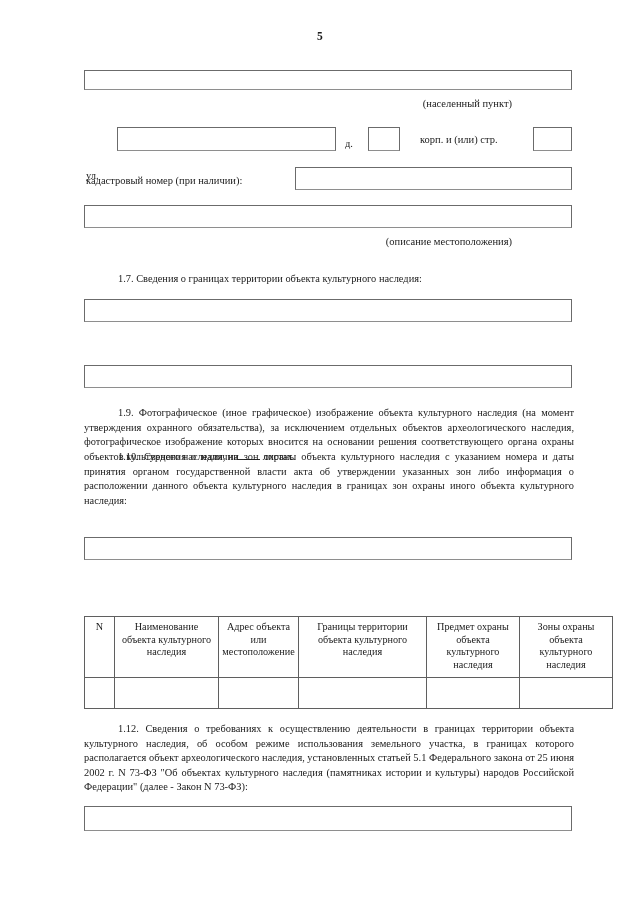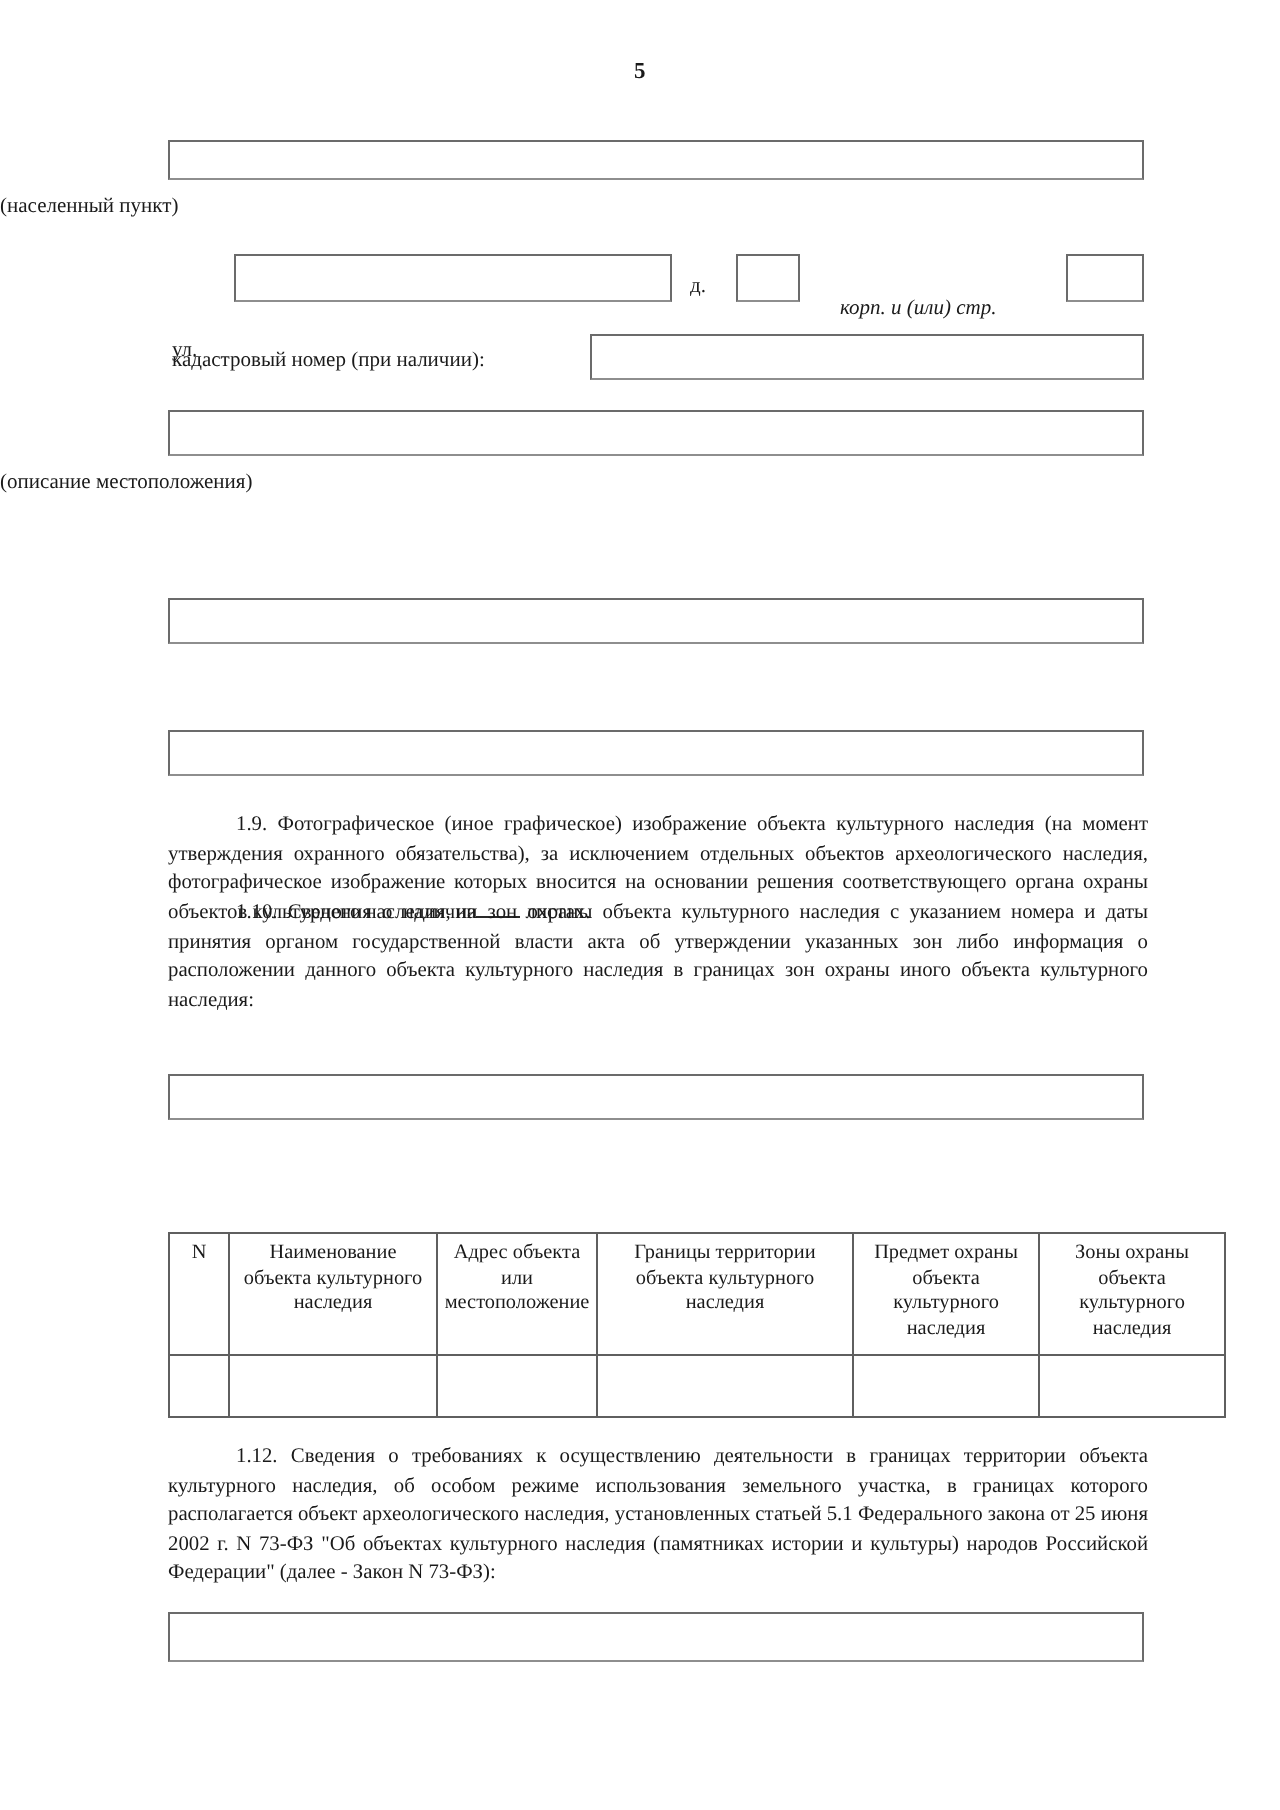--- a/index.html
+++ b/index.html
@@ -46,21 +46,21 @@
   .fillbox.scan-soft {
     border-color: #6b6b6b;
     border-bottom-color: #8e8e8e;
   }
 
   
   .caption {
     position: absolute;
     width: 512px;
     left: 0;
-    text-align: left;
+    text-align: right;
     font-size: 10.5px;
   }
 
   
   .label {
     position: absolute;
     font-size: 10.5px;
     white-space: nowrap;
   }
 
@@ -117,29 +117,30 @@
 
   <div class="fillbox scan-soft" style="left:84px; top:70px; width:488px; height:20px;"></div>
   <div class="caption" style="top:98px;">(населенный пункт)</div>
 
   <div class="label" style="left:86px; top:138px;margin-top:32px;">ул.</div>
   <div class="fillbox scan-soft" style="left:117px; top:127px; width:219px; height:24px;"></div>
 
   <div class="label" style="left:345px; top:138px;">д.</div>
   <div class="fillbox scan-soft" style="left:368px; top:127px; width:32px; height:24px;"></div>
 
-  <div class="label" style="left:420px; top:149px;font-style:italic;">корп. и (или) стр.</div>
+  <div class="label" style="left:420px; top:134px;">корп. и (или) стр.</div>
   <div class="fillbox scan-soft" style="left:533px; top:127px; width:39px; height:24px;"></div>
 
   <div class="label" style="left:86px; top:175px;text-align:center;">кадастровый номер (при наличии):</div>
   <div class="fillbox scan-soft" style="left:295px; top:167px; width:277px; height:23px;"></div>
 
   <div class="fillbox scan-soft" style="left:84px; top:205px; width:488px; height:23px;"></div>
   <div class="caption" style="top:236px;">(описание местоположения)</div>
 
+  <div class="heading" style="left:84px; top:272px; width:490px;">1.7. Сведения о границах территории объекта культурного наследия:</div>
   <div class="fillbox scan-soft" style="left:84px; top:299px; width:488px; height:23px;"></div>
 
   <div class="fillbox scan-soft" style="left:84px; top:365px; width:488px; height:23px;"></div>
 
   <div class="para" style="left:84px; top:406px; width:490px;"><span>1.9. Фотографическое (иное графическое) изображение объекта культурного наследия (на момент утверждения охранного обязательства), за исключением отдельных объектов археологического наследия, фотографическое изображение которых вносится на основании решения соответствующего органа охраны объектов культурного наследия, на</span><span class="u-blank"></span> <span>листах.</span></div>
 
   <div class="para" style="left:84px; top:450px; width:490px;">1.10. Сведения о наличии зон охраны объекта культурного наследия с указанием номера и даты принятия органом государственной власти акта об утверждении указанных зон либо информация о расположении данного объекта культурного наследия в границах зон охраны иного объекта культурного наследия:</div>
   <div class="fillbox scan-soft" style="left:84px; top:537px; width:488px; height:23px;"></div>
 
 

